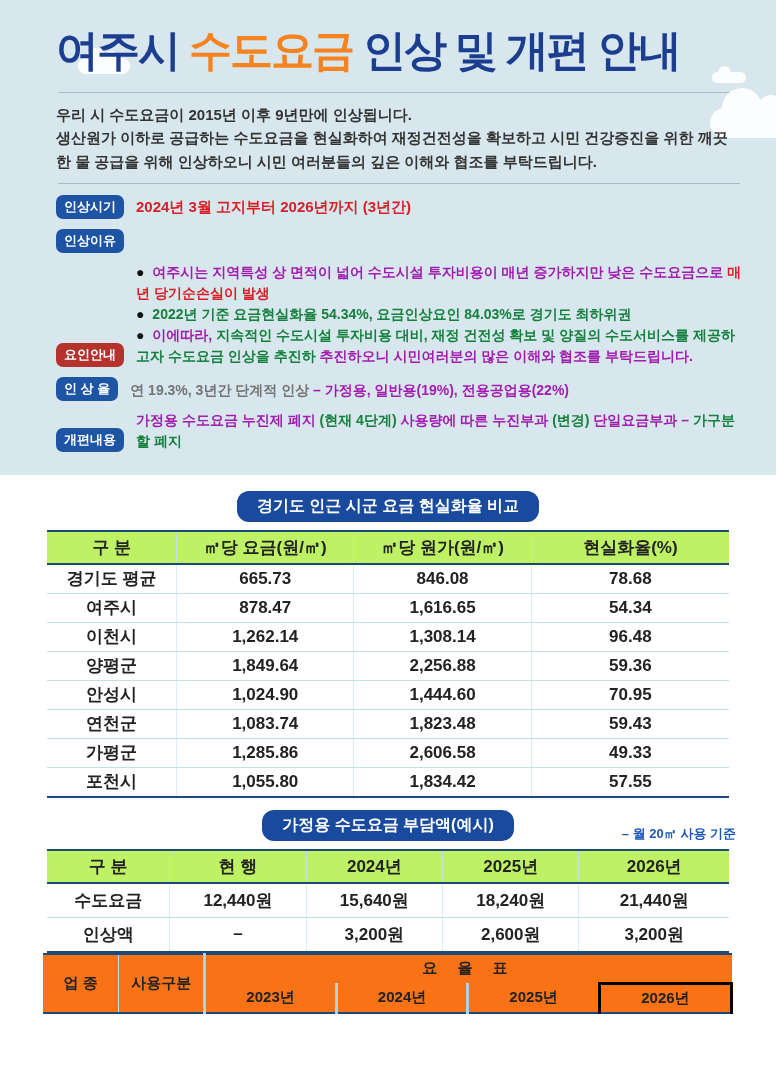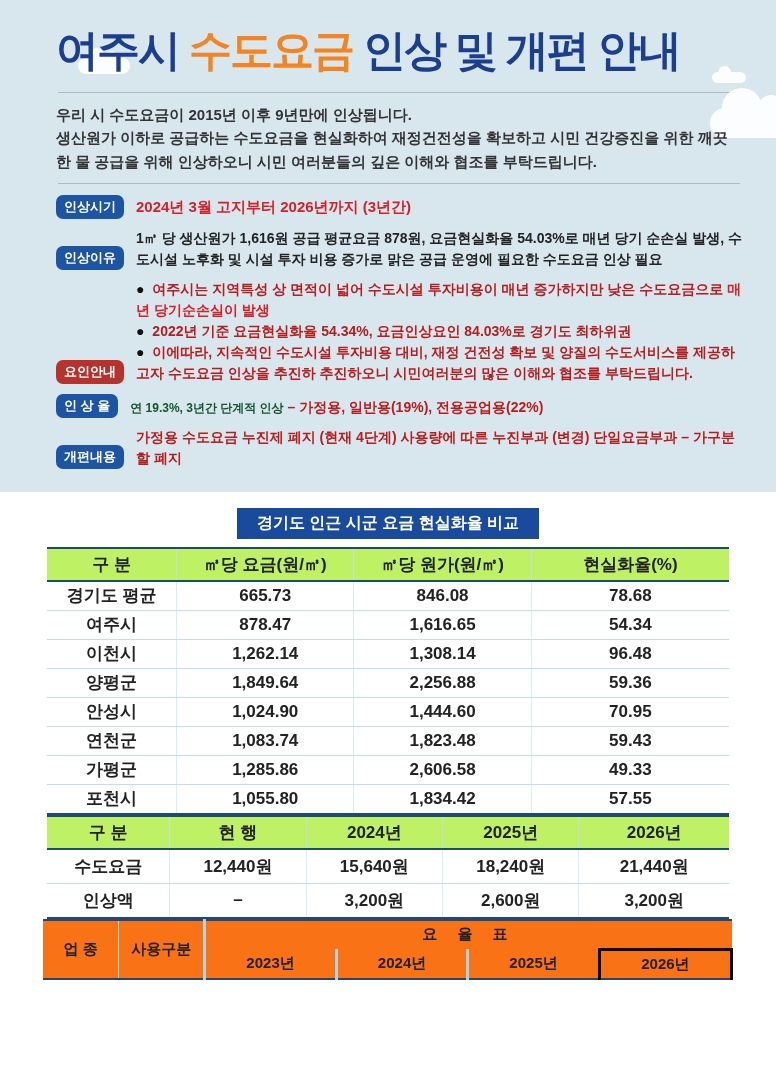--- a/index.html
+++ b/index.html
@@ -60,39 +60,39 @@
     font-size: 13px;
     font-weight: 700;
     padding: 3px 8px;
     border-radius: 7px;
     margin-top: 1px;
     white-space: nowrap;
   }
   .badge.red { background: #b5322d; }
   .info-text { font-size: 14px; font-weight: 700; line-height: 1.5; color: #222; }
   .t-red  { color: #d81f26; }
-  .t-blue { color: #b91c1c; }
-  .t-dark { color: #b91c1c; }
-  .t-big-blue { color: #14532d; font-size: 12px; }
+  .t-blue { color: #15803d; }
+  .t-dark { color: #a21caf; }
+  .t-big-blue { color: #737373; font-size: 14px; }
   .bullet-line { display: block; }
   .bdot { color: #111; margin-right: 4px; }
 
   
   .content { background: #fff; padding: 4px 0 0 0; flex: 1; }
   .sec-head { position: relative; margin: 12px 0 8px 0; }
   .sec-title {
     display: block;
     width: fit-content;
     margin: 0 auto;
     background: #1a4a9e;
     color: #fff;
     font-size: 16px;
     font-weight: 700;
     padding: 5px 20px;
-    border-radius: 0;
+    border-radius: 12px;
   }
   .sec-note {
     position: absolute;
     right: 40px;
     bottom: -2px;
     font-size: 13px;
     font-weight: 700;
     color: #1c57b8;
   }
 
@@ -157,21 +157,20 @@
 
     <div class="info-rows">
 
       <div class="info-row">
         <span class="badge">인상시기</span>
         <span class="info-text t-red" style="font-size:15px;">2024년 3월 고지부터 2026년까지 (3년간)</span>
       </div>
 
       <div class="info-row">
         <span class="badge">인상이유</span>
-        <span class="info-text">1㎥ 당 생산원가 1,616원 공급 평균요금 878원, 요금현실화율 54.03%로 매년 당기 순손실 발생, 수도시설 노후화 및 시설 투자 비용 증가로 맑은 공급 운영에 필요한 수도요금 인상 필요</span>
       </div>
 
       <div class="info-row">
         <span class="badge red">요인안내</span>
         <span class="info-text">
           <span class="bullet-line"><span class="bdot">●</span><span class="t-dark"> 여주시는 지역특성 상 면적이 넓어 수도시설 투자비용이 매년 증가하지만 낮은 수도요금으로 </span><span class="t-red">매년 당기순손실이 발생</span></span>
           <span class="bullet-line"><span class="bdot">●</span><span class="t-blue"> 2022년 기준 요금현실화율 54.34%, 요금인상요인 84.03%로 경기도 최하위권</span></span>
           <span class="bullet-line"><span class="bdot">●</span><span class="t-dark"> 이에따라, </span><span class="t-blue">지속적인 수도시설 투자비용 대비, 재정 건전성 확보 및 양질의 수도서비스를 제공하고자 수도요금 인상을 추진하</span><span class="t-dark"> 추진하오니 시민여러분의 많은 이해와 협조를 부탁드립니다.</span></span>
         </span>
       </div>
@@ -258,20 +257,24 @@
           </tr>
         <tr>
             <td>포천시</td>
             <td>1,055.80</td>
             <td>1,834.42</td>
             <td>57.55</td>
           </tr>
       </tbody>
     </table>
 
+    <div class="sec-head">
+      <span class="sec-title">가정용 수도요금 부담액(예시)</span>
+      <span class="sec-note">– 월 20㎥ 사용 기준</span>
+    </div>
     <table class="tbl tbl2">
       <colgroup>
           <col style="width:18%">
           <col style="width:20%">
           <col style="width:20%">
           <col style="width:20%">
           <col style="width:22%">
         </colgroup>
       <thead>
         <tr>

